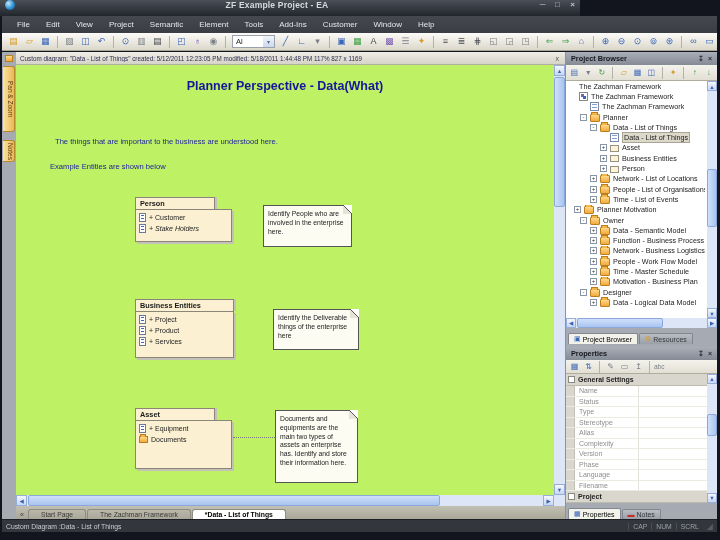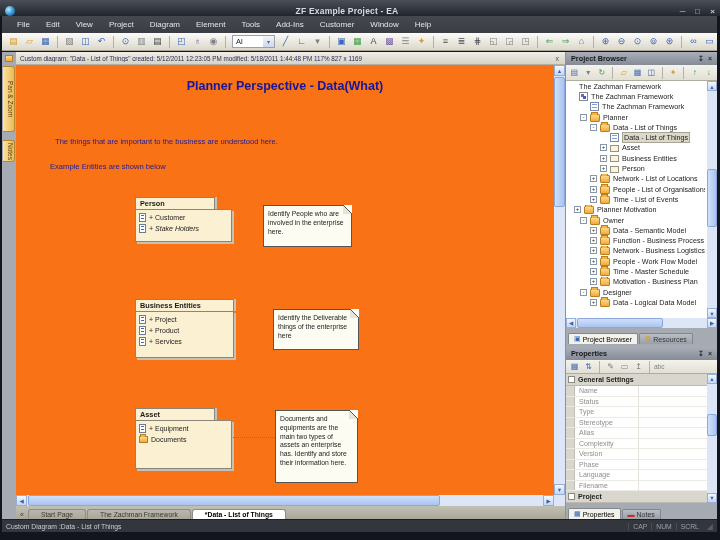--- a/index.html
+++ b/index.html
@@ -1,21 +1,21 @@
 <!DOCTYPE html>
 <html><head>
 <meta charset="utf-8">
 <style>
   html,body{margin:0;padding:0;background:#2b2e35;}
   *{box-sizing:border-box;font-family:"Liberation Sans",sans-serif;}
   #win{position:relative;width:720px;height:540px;background:#12151e;overflow:hidden;}
 
   
-  #titlebar{position:absolute;left:0;top:0;width:720px;height:16px;
-    background:linear-gradient(#4a4f58,#22252c);display:flex;align-items:flex-end;
+  #titlebar{position:absolute;left:0;top:0;width:580px;height:16px;
+    background:linear-gradient(#4a4f58,#22252c);display:flex;align-items:flex-start;
     color:#d6dae0;font-size:8.5px;font-weight:bold;}
   #appicon{width:10px;height:10px;border-radius:50%;margin:0 4px 0 5px;
     background:radial-gradient(circle at 35% 35%,#bfe8ff,#2e8fd0 55%,#145a9a);flex:none;}
   #titletext{flex:1;text-align:center;font-weight:bold;letter-spacing:.2px;}
   .winctl{width:15px;text-align:center;color:#c3c7cd;font-size:8px;cursor:default;}
 
   
   #menubar{position:absolute;left:2px;top:16px;width:715px;height:17px;
     background:linear-gradient(#45494f,#3a3e44);display:flex;align-items:center;
     color:#e2e5e9;font-size:8px;padding-left:8px;gap:2px;}
@@ -49,21 +49,21 @@
   #vtab2{top:88px;height:22px;}
 
   
   #center{flex:1;display:flex;flex-direction:column;min-width:0;}
   #dcaption{height:13px;background:linear-gradient(#efede5,#d6d3c8);
     border-bottom:1px solid #b2aea2;font-size:6.3px;color:#2c2c54;
     display:flex;align-items:center;padding:0 4px;white-space:nowrap;overflow:hidden;}
   #dcaption .cap{flex:1;overflow:hidden;text-overflow:clip;}
   #dcapclose{flex:none;color:#555;font-size:7px;padding:0 2px;}
 
-  #canvas{flex:1;position:relative;background:#f97316;overflow:hidden;}
+  #canvas{flex:1;position:relative;background:#bef264;overflow:hidden;}
 
   #cvtitle{position:absolute;left:0;top:14px;width:538px;text-align:center;
     font-size:12.5px;font-weight:bold;color:#16169a;}
   .cvsub{position:absolute;font-size:7.6px;color:#1c1c9c;white-space:nowrap;}
   #cvsub1{left:39px;top:72px;}
   #cvsub2{left:34px;top:97px;}
 
   .pkg-tab{position:absolute;height:12px;background:#fbf0d2;border:1px solid #8a8578;
     border-bottom:none;font-size:7.3px;font-weight:bold;color:#1a1a1a;
     padding:1px 0 0 4px;box-shadow:2px 0 0 #c4c2b8;}
@@ -197,21 +197,21 @@
     <span class="winctl">─</span>
     <span class="winctl">□</span>
     <span class="winctl">×</span>
   </div>
 
   <div id="menubar">
     <span class="menuitem">File</span>
     <span class="menuitem">Edit</span>
     <span class="menuitem">View</span>
     <span class="menuitem">Project</span>
-    <span class="menuitem">Diagram</span>
+    <span class="menuitem">Semantic</span>
     <span class="menuitem">Element</span>
     <span class="menuitem">Tools</span>
     <span class="menuitem">Add-Ins</span>
     <span class="menuitem">Customer</span>
     <span class="menuitem">Window</span>
     <span class="menuitem">Help</span>
   </div>
 
   <div id="toolbar">
     <span class="tbi c-yellow">▤</span>

